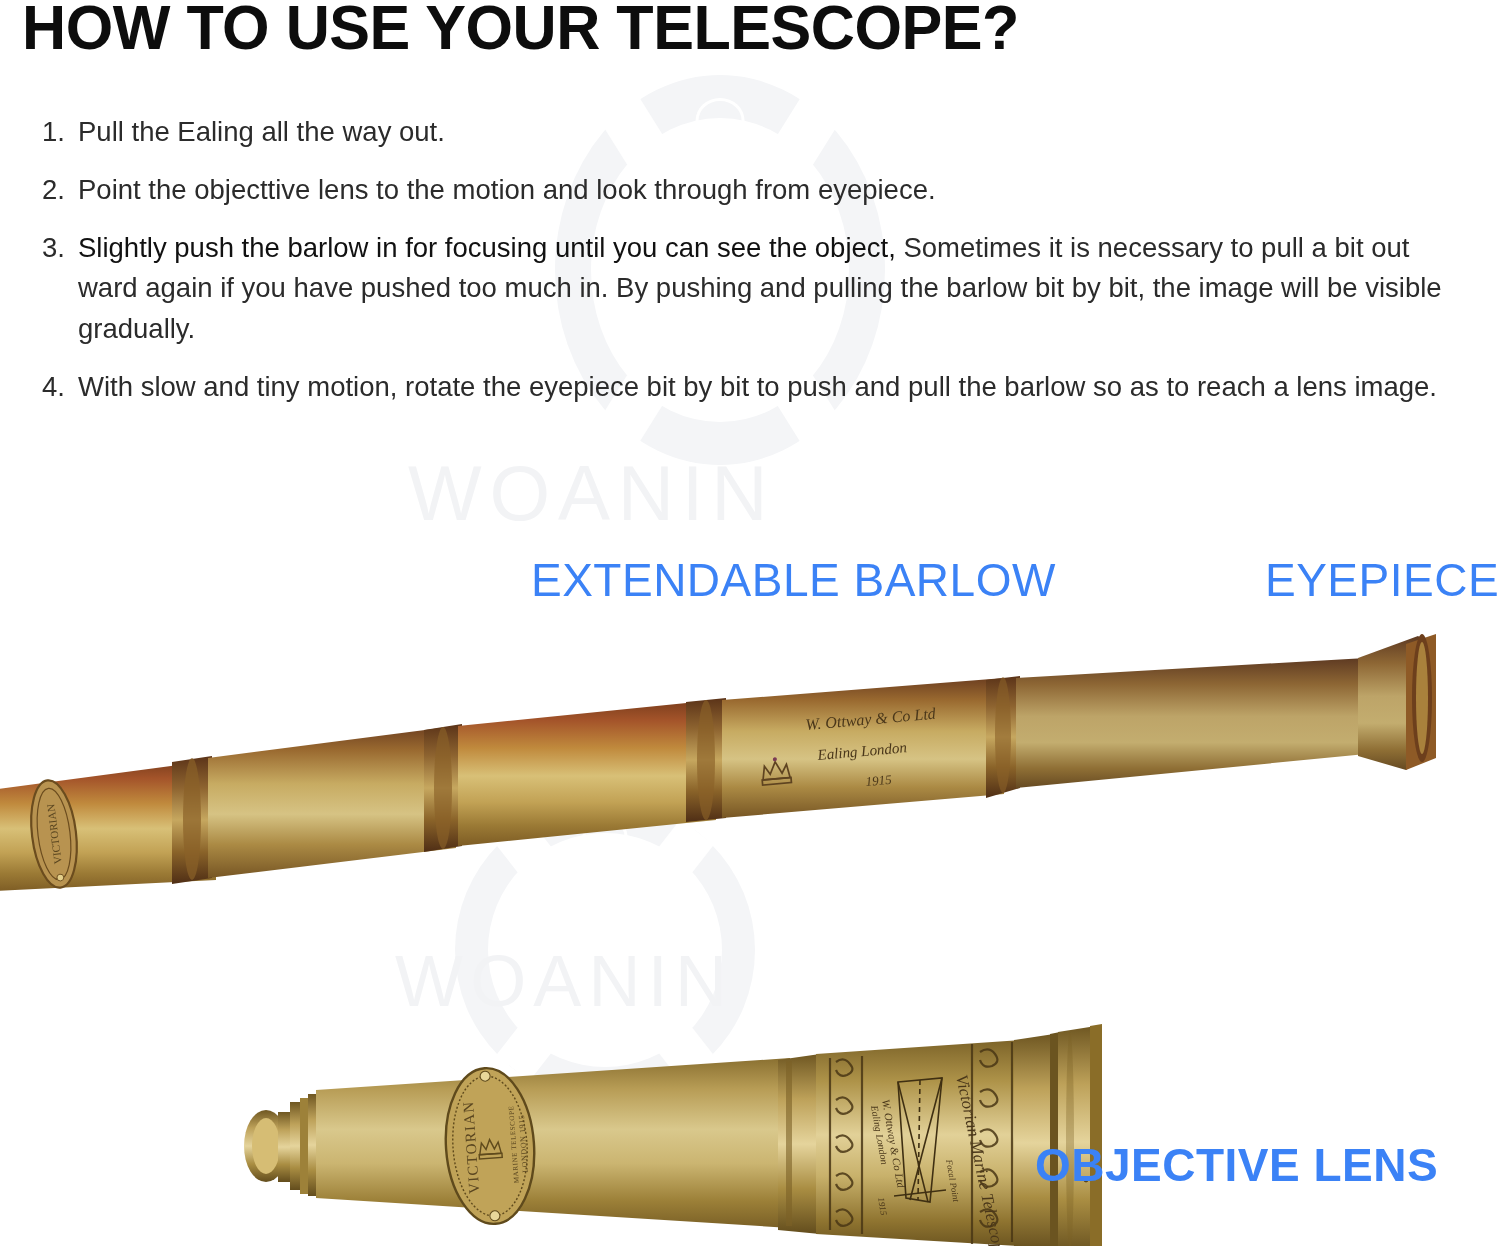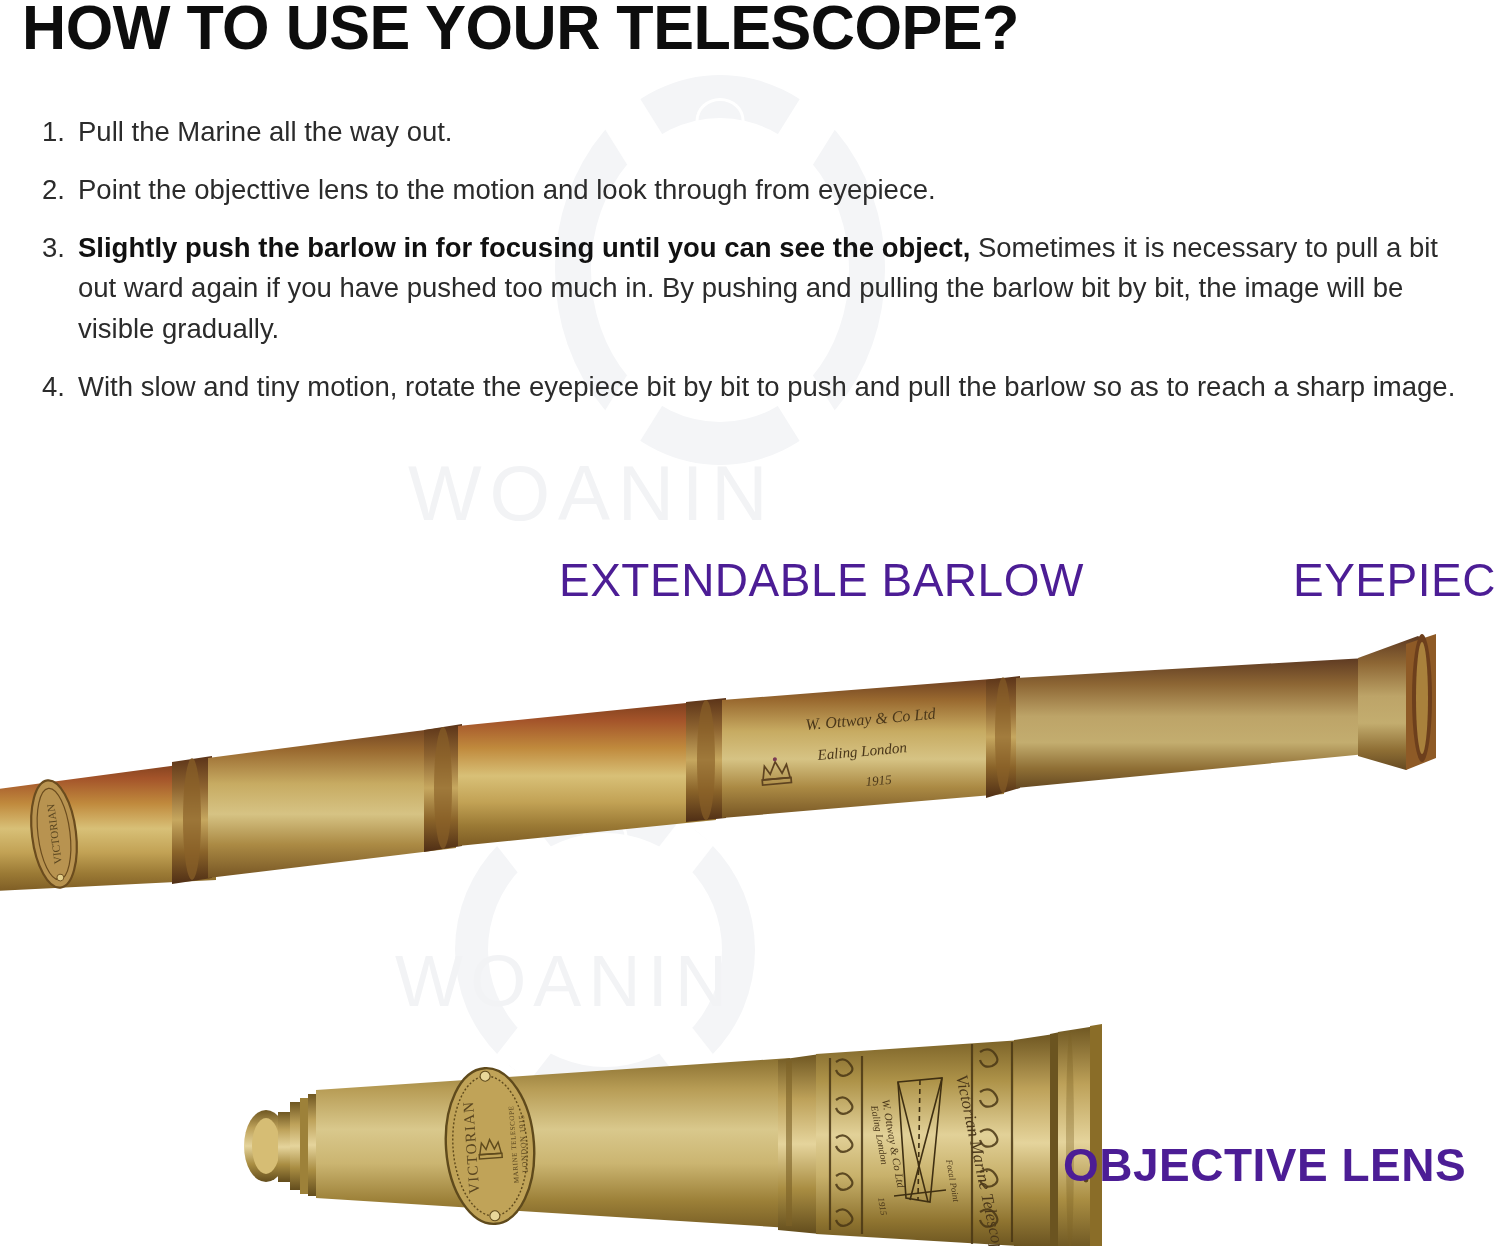--- a/index.html
+++ b/index.html
@@ -112,31 +112,30 @@
     font-size: 27.5px;
     line-height: 1.46;
     margin-bottom: 18px;
   }
   .step-num {
     flex: 0 0 auto;
     width: 36px;
     color: #2b2b2b;
   }
   .step-body { flex: 1 1 auto; }
-  .step-lead { font-weight: 700; color: #111111; }
+  .step-lead { font-weight: 400; color: #111111; }
 
   
   .part-label {
     position: absolute;
     font-family: "Liberation Sans Narrow", "Liberation Sans", sans-serif;
     font-weight: 400;
-    color: #4c1d95;
+    color: #3b82f6;
     white-space: nowrap;
     z-index: 4;
-    margin-left: 28px;
   }
   .label-barlow    { left: 531px;  top: 553px;  font-size: 46px; letter-spacing: 0.5px; }
   .label-eyepiece  { left: 1265px; top: 553px;  font-size: 46px; letter-spacing: 0.5px; }
   .label-objective { left: 1035px; top: 1138px; font-size: 46px; letter-spacing: 0.5px; font-weight: bold; }
 
   
   .scope-top {
     position: absolute;
     left: -14px;
     top: 622px;
@@ -196,36 +195,36 @@
     <div class="wm-word wm-word-1">WOANIN</div>
     <div class="wm-word wm-word-2">WOANIN</div>
   </div>
 
   <h1 class="title">HOW TO USE YOUR TELESCOPE?</h1>
 
   <div class="steps">
 
     <div class="step">
       <span class="step-num">1.</span>
-      <span class="step-body">Pull the Marine all the way out.</span>
+      <span class="step-body">Pull the Ealing all the way out.</span>
     </div>
 
     <div class="step">
       <span class="step-num">2.</span>
       <span class="step-body">Point the objecttive lens to the motion and look through from eyepiece.</span>
     </div>
 
     <div class="step">
       <span class="step-num">3.</span>
       <span class="step-body"><span class="step-lead">Slightly push the barlow in for focusing until you can see the object,</span><span> Sometimes it is necessary to pull a bit out ward again if you have pushed too much in. By pushing and pulling the barlow bit by bit, the image will be visible gradually.</span></span>
     </div>
 
     <div class="step">
       <span class="step-num">4.</span>
-      <span class="step-body">With slow and tiny motion, rotate the eyepiece bit by bit to push and pull the barlow so as to reach a sharp image.</span>
+      <span class="step-body">With slow and tiny motion, rotate the eyepiece bit by bit to push and pull the barlow so as to reach a lens image.</span>
     </div>
 
   </div>
 
   <div class="part-label label-barlow">EXTENDABLE BARLOW</div>
   <div class="part-label label-eyepiece">EYEPIECE</div>
   <div class="part-label label-objective">OBJECTIVE LENS</div>
 
   <div class="scope-top">
     <svg viewBox="0 0 1500 310" preserveAspectRatio="none">

